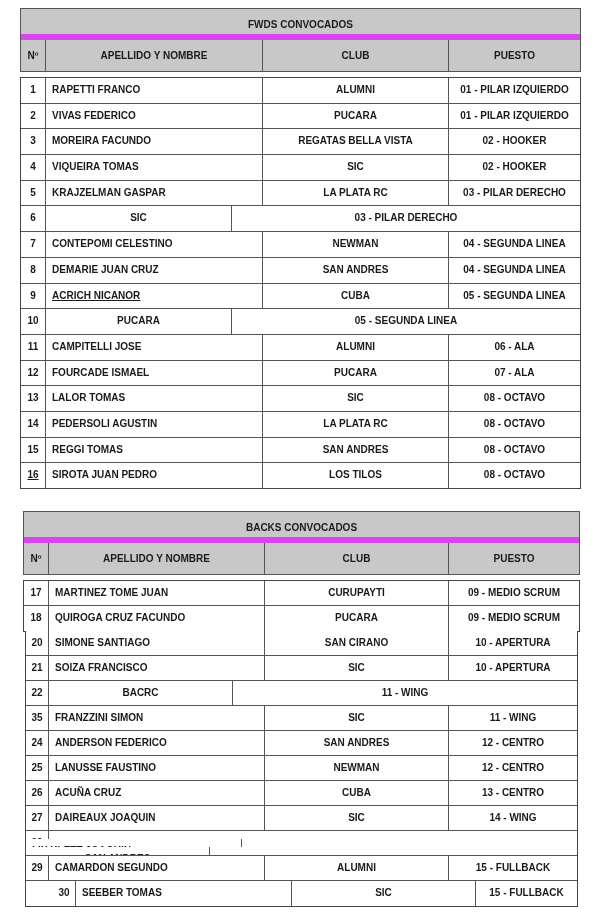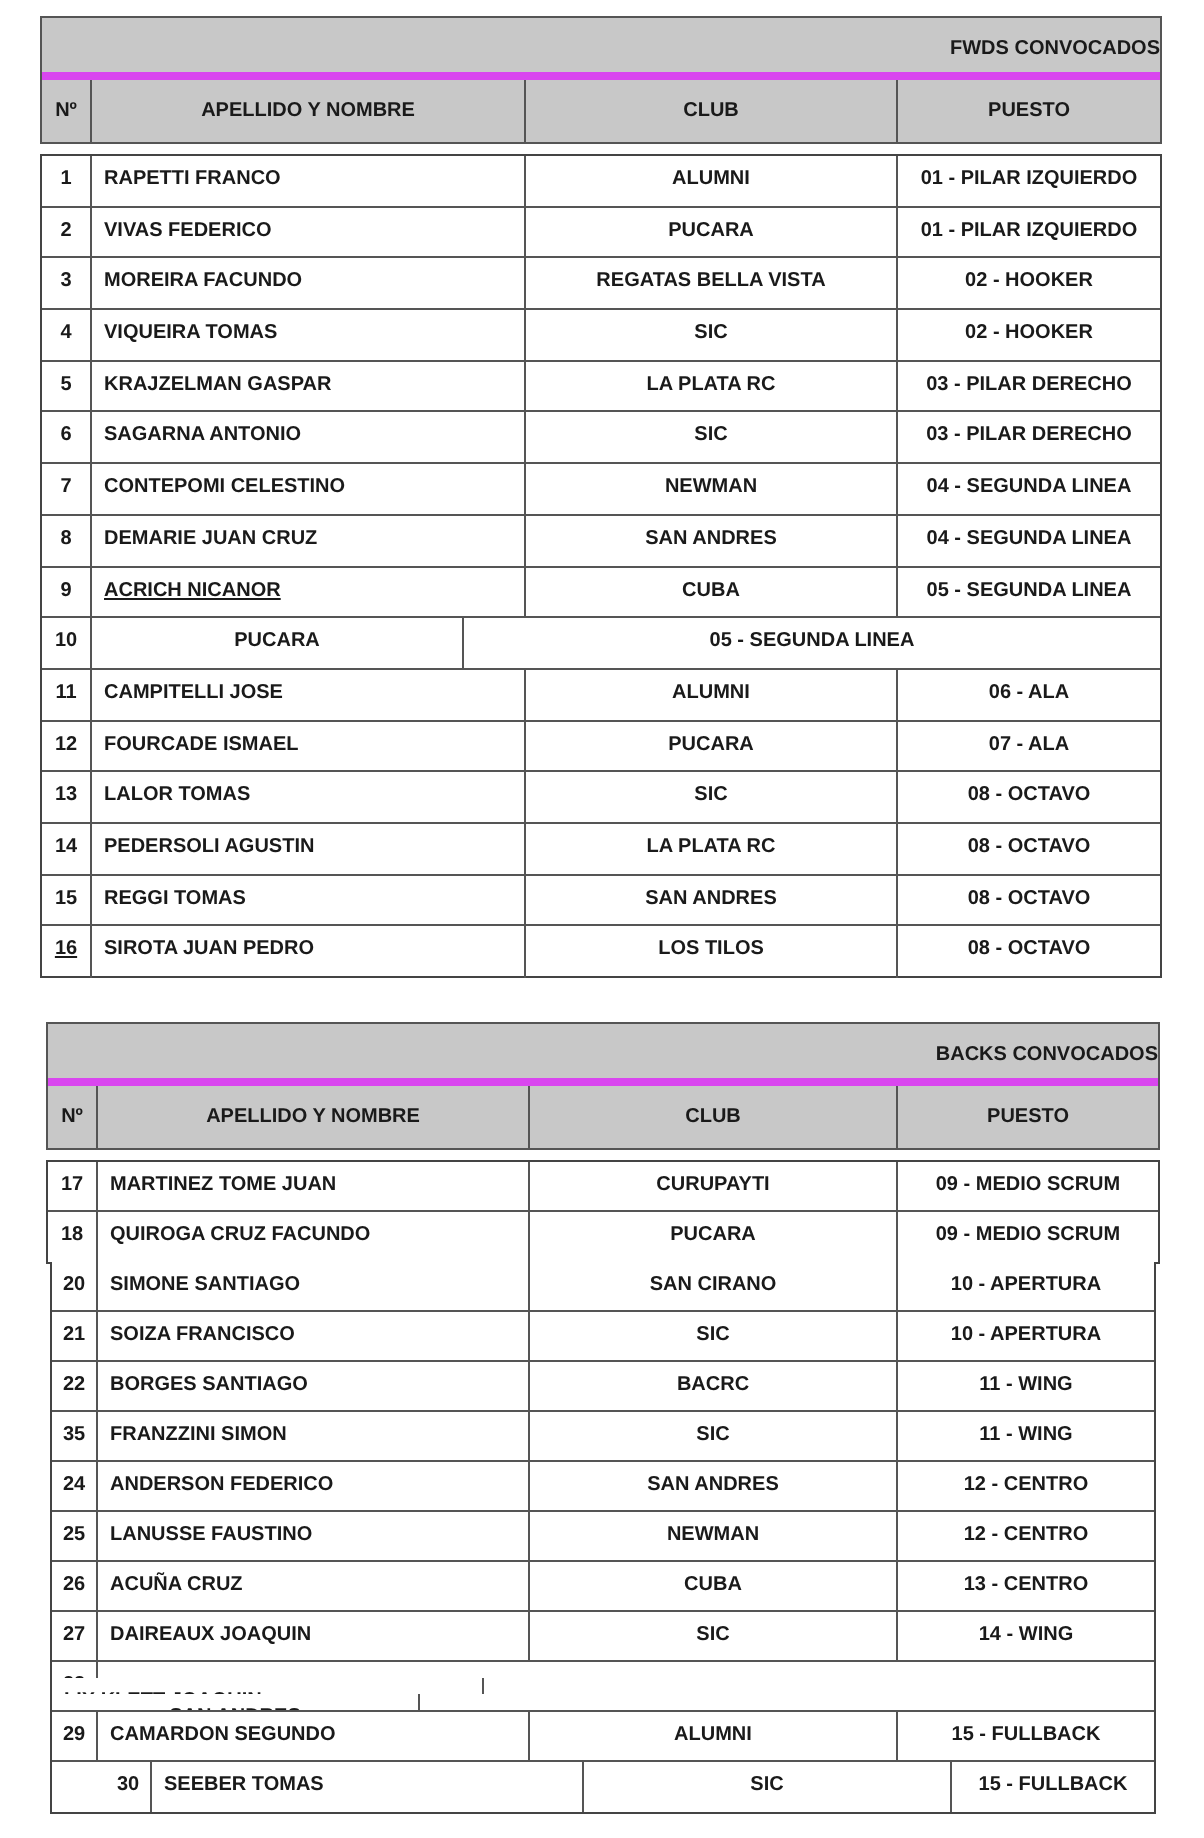--- a/index.html
+++ b/index.html
@@ -5,22 +5,22 @@
   html, body { margin: 0; padding: 0; }
   body {
     width: 602px; height: 919px; background: #ffffff; position: relative; overflow: hidden;
     font-family: "Liberation Sans", sans-serif; font-weight: bold; color: #1a1a1a;
   }
   .block { position: absolute; box-sizing: border-box; }
   .hdr {
     background: #c8c8c8; border: 1px solid #555; box-sizing: border-box;
   }
   .hdr .title {
-    height: 31px; line-height: 31px; text-align: right; font-size: 10px;
-    border-bottom: 4px solid #d946ef; box-sizing: border-box;
+    height: 31px; line-height: 31px; text-align: center; font-size: 10px;
+    border-bottom: 6px solid #d946ef; box-sizing: border-box;
   }
   .hdr .cols { display: flex; height: 31px; }
   .hdr .cols > div {
     line-height: 31px; text-align: center; font-size: 10px;
     border-right: 1px solid #555; box-sizing: border-box;
   }
   .hdr .cols > div:last-child { border-right: none; }
   .tbl { border: 1px solid #444; box-sizing: border-box; background: #fff; }
   .row { display: flex; border-bottom: 1px solid #555; box-sizing: border-box; }
   .row:last-child { border-bottom: none; }
@@ -72,21 +72,20 @@
       <div class="c-pos" style="flex: 1 1 0%; line-height: 24.7px;">02 - HOOKER</div>
     </div>
     <div class="row" style="height: 25.7px;">
       <div class="c-num" style="width: 25px; line-height: 24.7px;">5</div>
       <div class="c-name" style="width: 217px; line-height: 24.7px;">KRAJZELMAN GASPAR</div>
       <div class="c-club" style="width: 186px; line-height: 24.7px;">LA PLATA RC</div>
       <div class="c-pos" style="flex: 1 1 0%; line-height: 24.7px;">03 - PILAR DERECHO</div>
     </div>
     <div class="row" style="height: 25.7px;">
       <div class="c-num" style="width: 25px; line-height: 24.7px;">6</div>
-      <div class="c-name" style="width: 217px; line-height: 24.7px;">SAGARNA ANTONIO</div>
       <div class="c-club" style="width: 186px; line-height: 24.7px;">SIC</div>
       <div class="c-pos" style="flex: 1 1 0%; line-height: 24.7px;">03 - PILAR DERECHO</div>
     </div>
     <div class="row" style="height: 25.7px;">
       <div class="c-num" style="width: 25px; line-height: 24.7px;">7</div>
       <div class="c-name" style="width: 217px; line-height: 24.7px;">CONTEPOMI CELESTINO</div>
       <div class="c-club" style="width: 186px; line-height: 24.7px;">NEWMAN</div>
       <div class="c-pos" style="flex: 1 1 0%; line-height: 24.7px;">04 - SEGUNDA LINEA</div>
     </div>
     <div class="row" style="height: 25.7px;">
@@ -177,21 +176,20 @@
       <div class="c-pos" style="flex: 1 1 0%; line-height: 24px;">10 - APERTURA</div>
     </div>
     <div class="row" style="height: 25px;">
       <div class="c-num" style="width: 23px; line-height: 24px;">21</div>
       <div class="c-name" style="width: 216px; line-height: 24px;">SOIZA FRANCISCO</div>
       <div class="c-club" style="width: 184px; line-height: 24px;">SIC</div>
       <div class="c-pos" style="flex: 1 1 0%; line-height: 24px;">10 - APERTURA</div>
     </div>
     <div class="row" style="height: 25px;">
       <div class="c-num" style="width: 23px; line-height: 24px;">22</div>
-      <div class="c-name" style="width: 216px; line-height: 24px;">BORGES SANTIAGO</div>
       <div class="c-club" style="width: 184px; line-height: 24px;">BACRC</div>
       <div class="c-pos" style="flex: 1 1 0%; line-height: 24px;">11 - WING</div>
     </div>
     <div class="row" style="height: 25px;">
       <div class="c-num" style="width: 23px; line-height: 24px;">35</div>
       <div class="c-name" style="width: 216px; line-height: 24px;">FRANZZINI SIMON</div>
       <div class="c-club" style="width: 184px; line-height: 24px;">SIC</div>
       <div class="c-pos" style="flex: 1 1 0%; line-height: 24px;">11 - WING</div>
     </div>
     <div class="row" style="height: 25px;">

